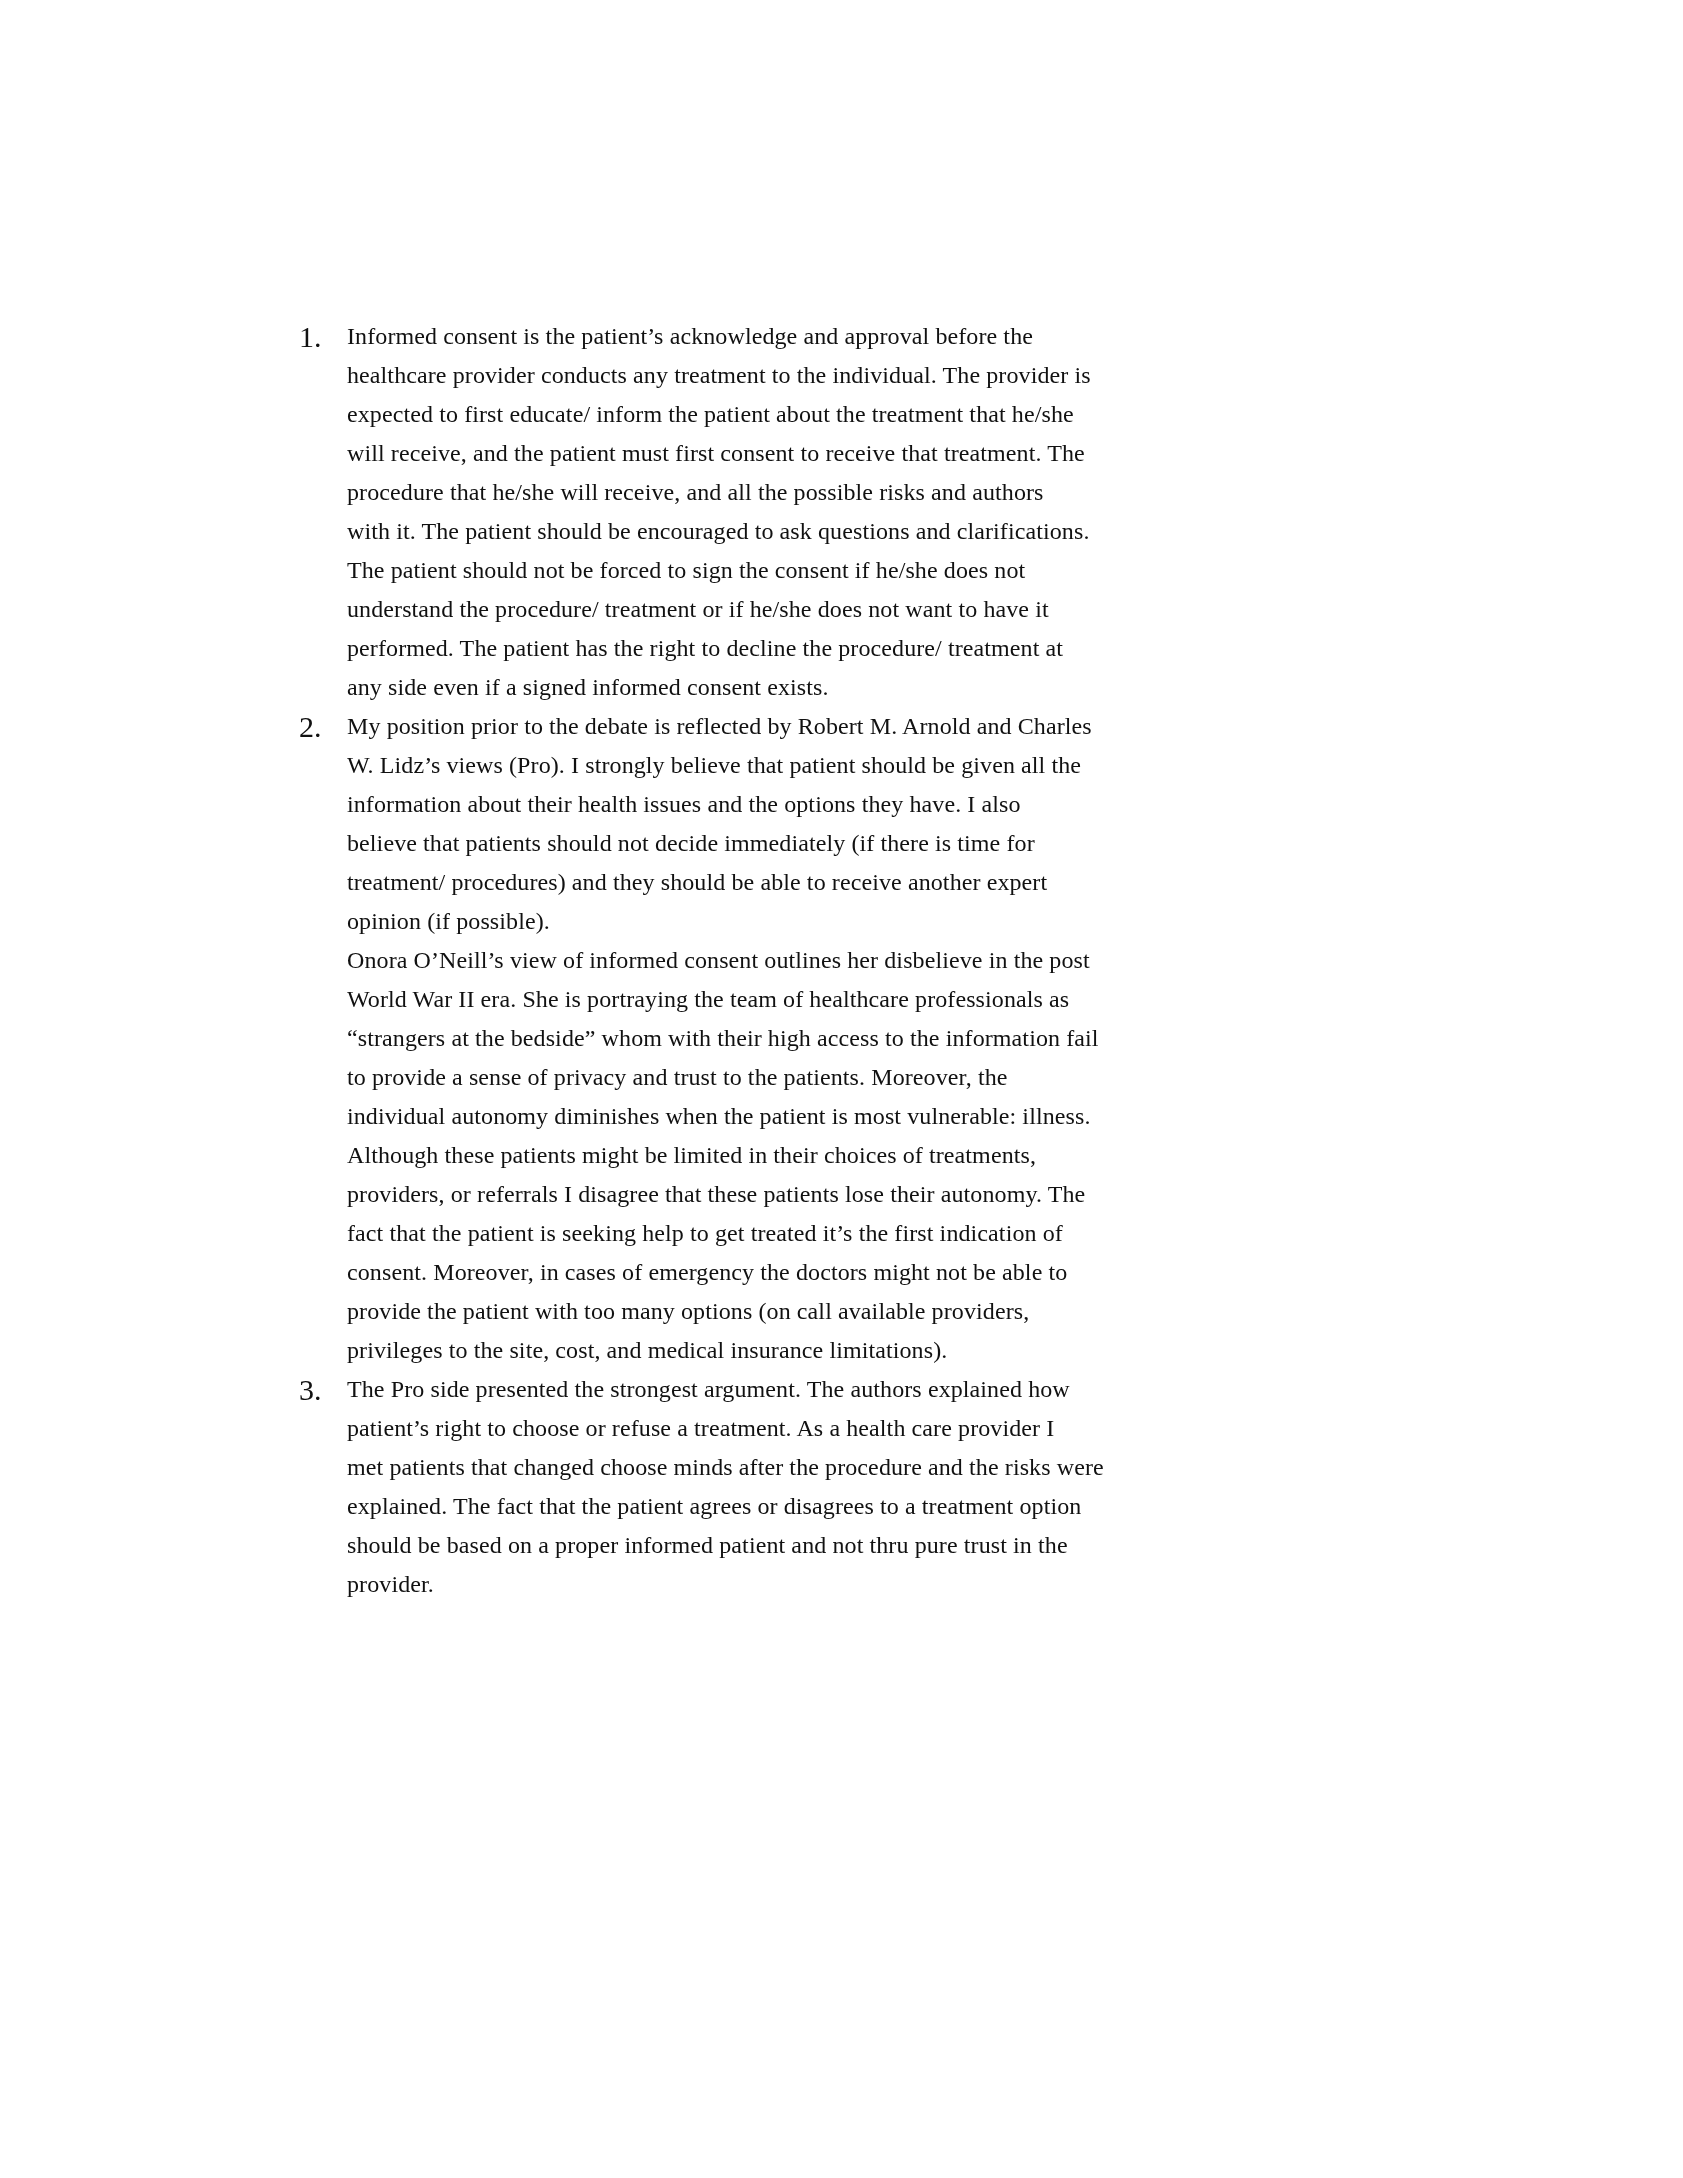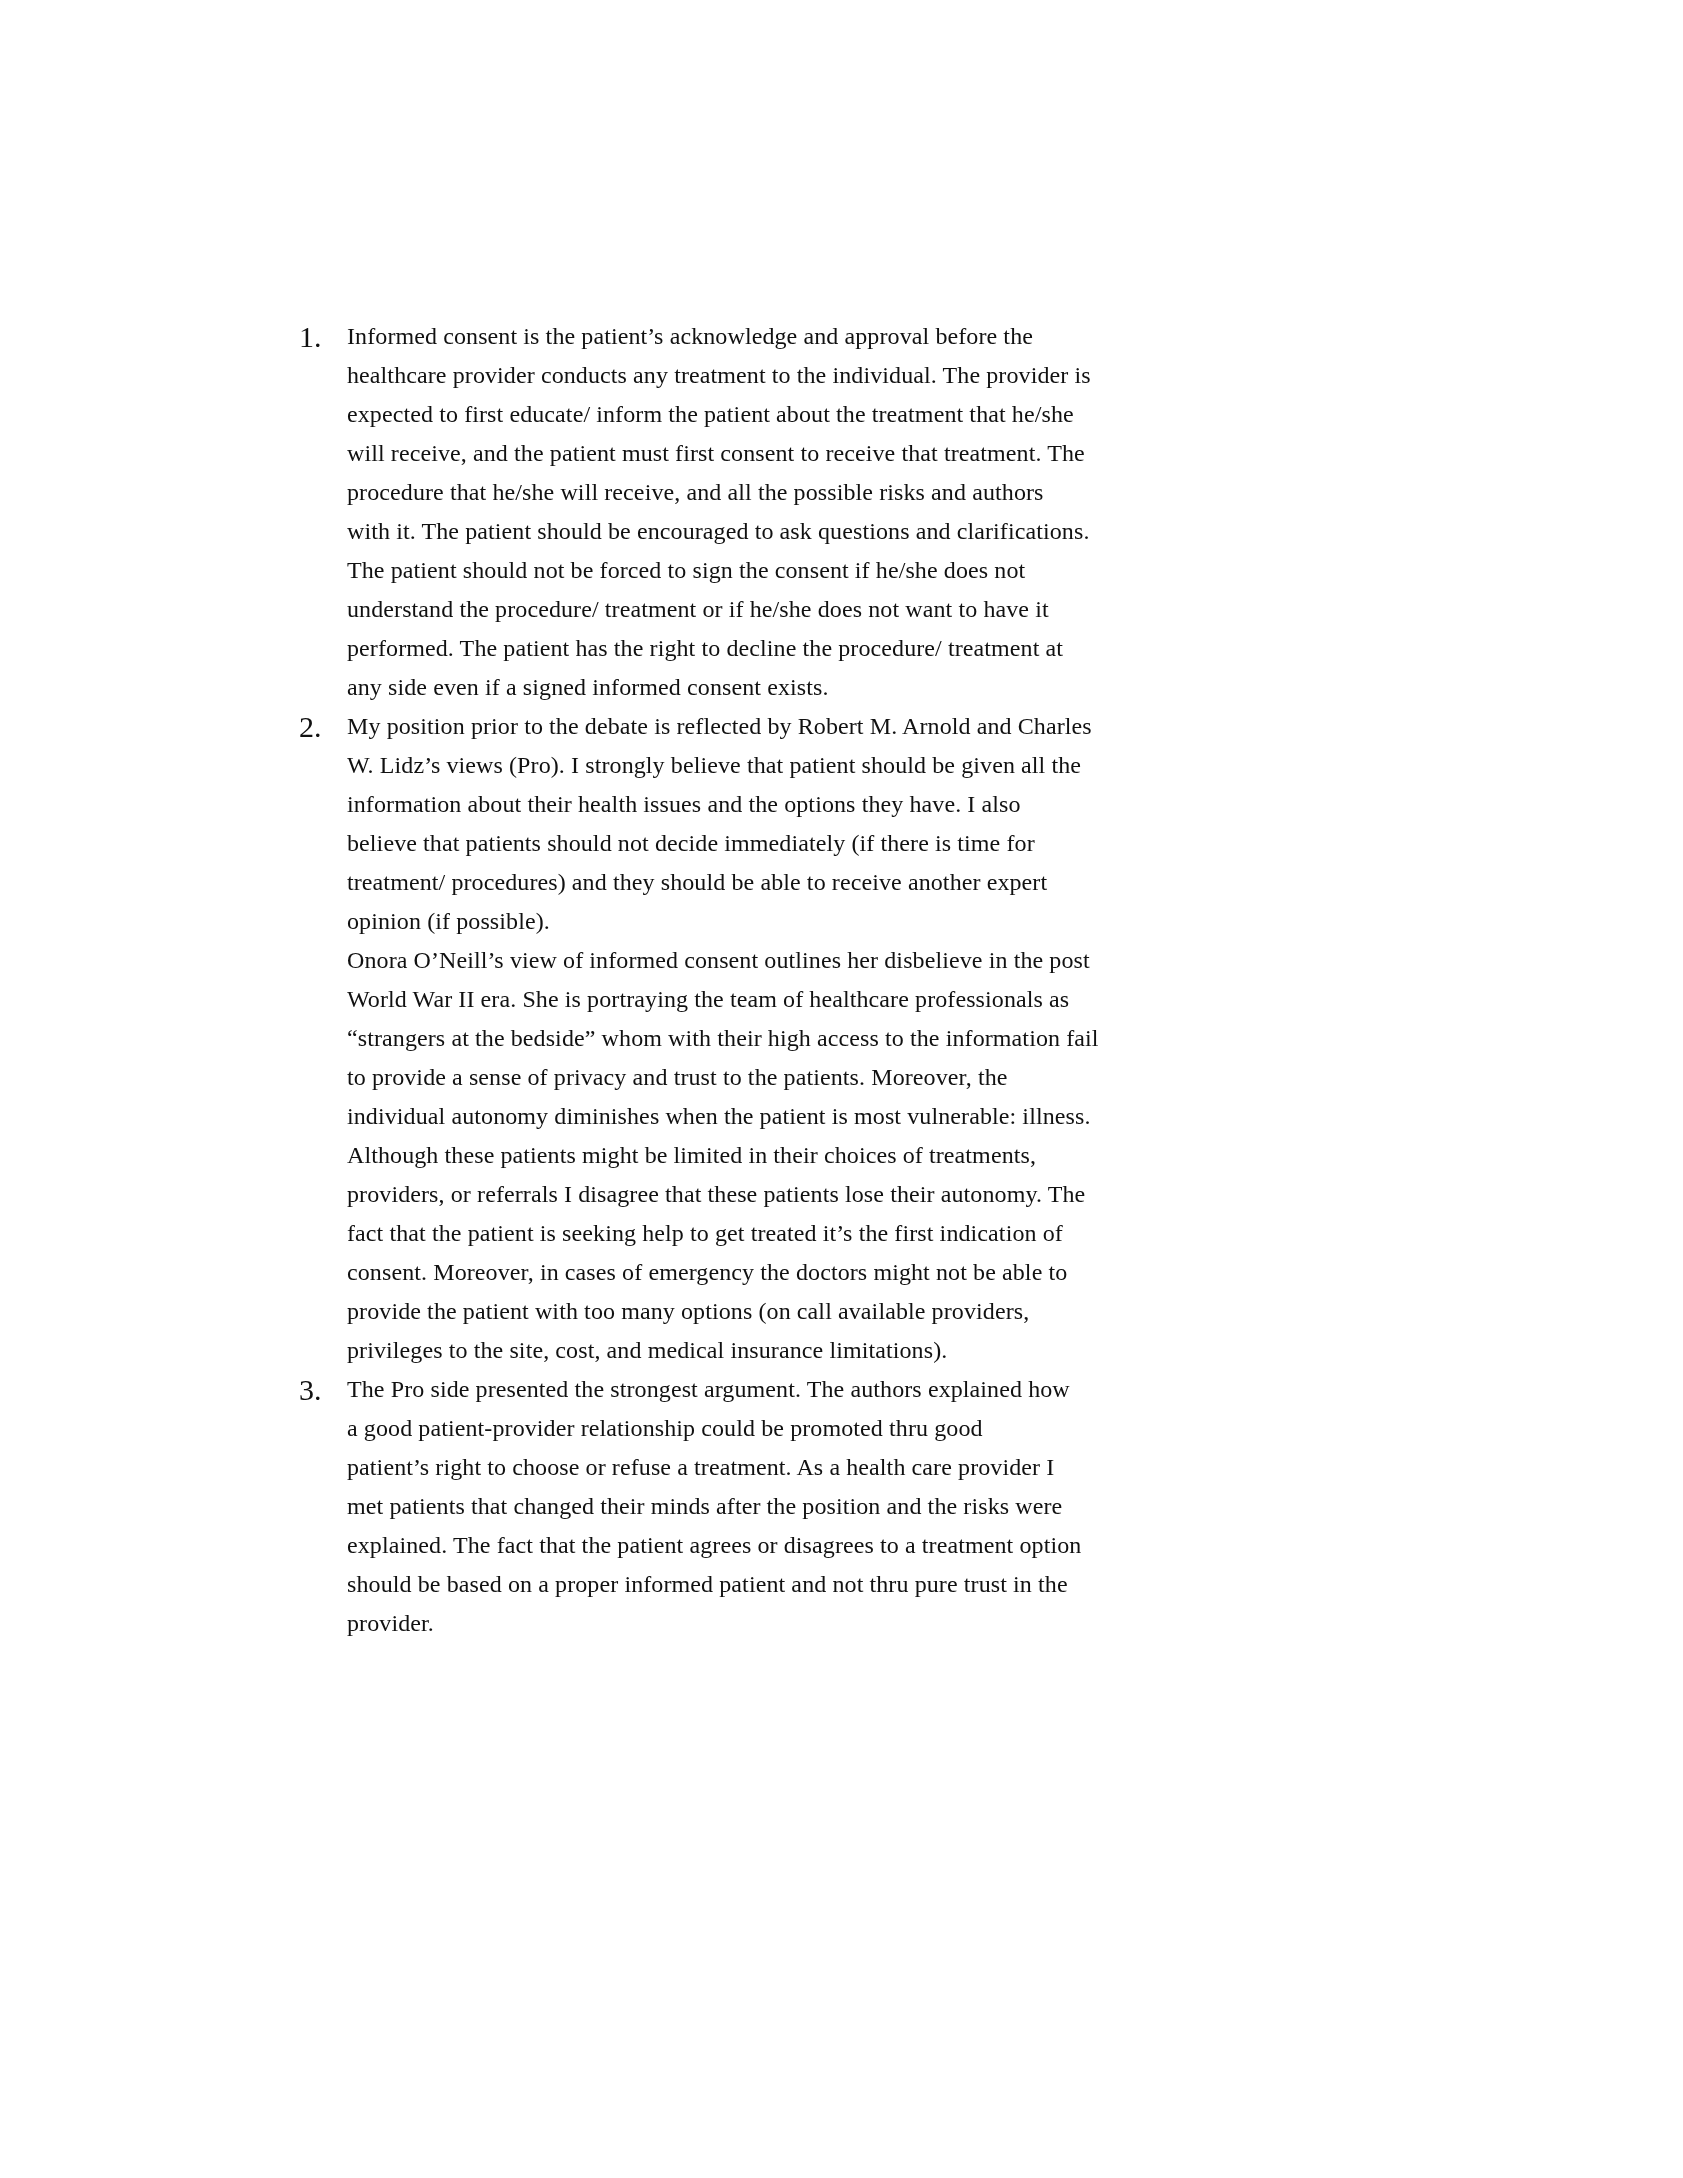--- a/index.html
+++ b/index.html
@@ -85,22 +85,21 @@
       <span class="line">Although these patients might be limited in their choices of treatments,</span>
       <span class="line">providers, or referrals I disagree that these patients lose their autonomy. The</span>
       <span class="line">fact that the patient is seeking help to get treated it’s the first indication of</span>
       <span class="line">consent. Moreover, in cases of emergency the doctors might not be able to</span>
       <span class="line">provide the patient with too many options (on call available providers,</span>
       <span class="line">privileges to the site, cost, and medical insurance limitations).</span>
     </li>
     <li class="answer">
       <span class="num">3.</span>
       <span class="line">The Pro side presented the strongest argument.  The authors explained how</span>
-      <span class="line">a good patient-provider relationship could be promoted thru good</span>
       <span class="line">patient’s right to choose or refuse a treatment.  As a health care provider I</span>
-      <span class="line">met patients that changed their minds after the position and the risks were</span>
+      <span class="line">met patients that changed choose minds after the procedure and the risks were</span>
       <span class="line">explained. The fact that the patient agrees or disagrees to a treatment option</span>
       <span class="line">should be based on a proper informed patient and not thru pure trust in the</span>
       <span class="line">provider.</span>
     </li>
   </ol>
 </div>
 
 
 </body></html>

